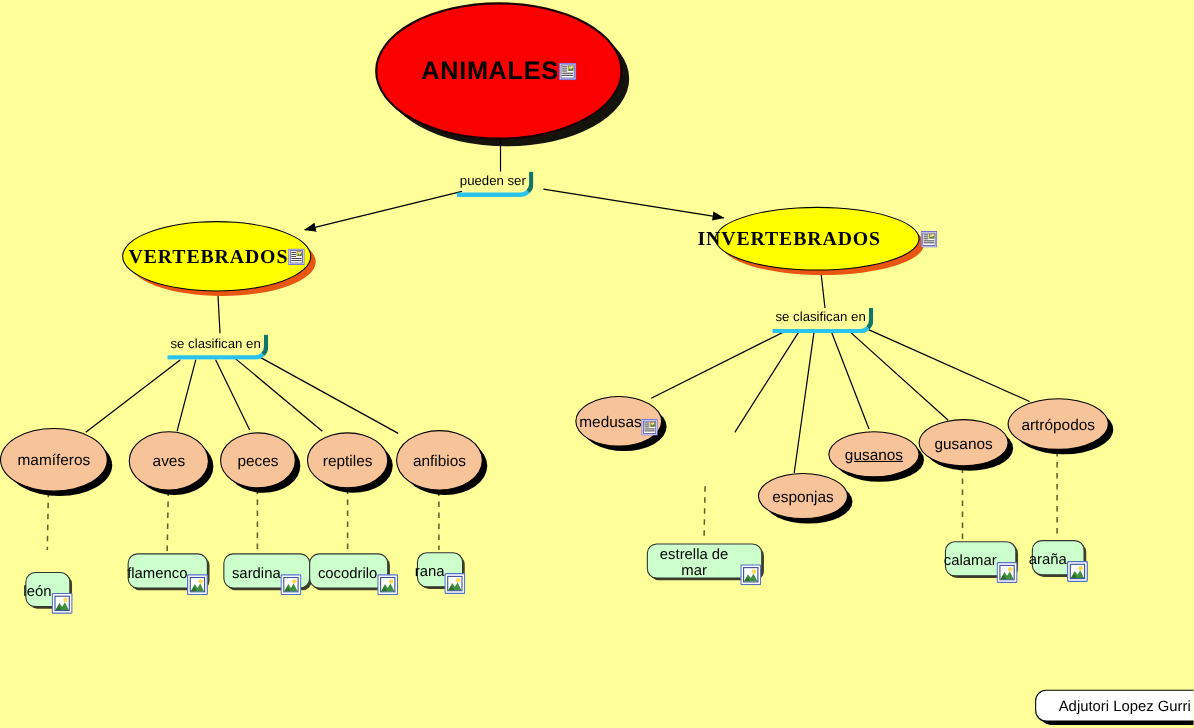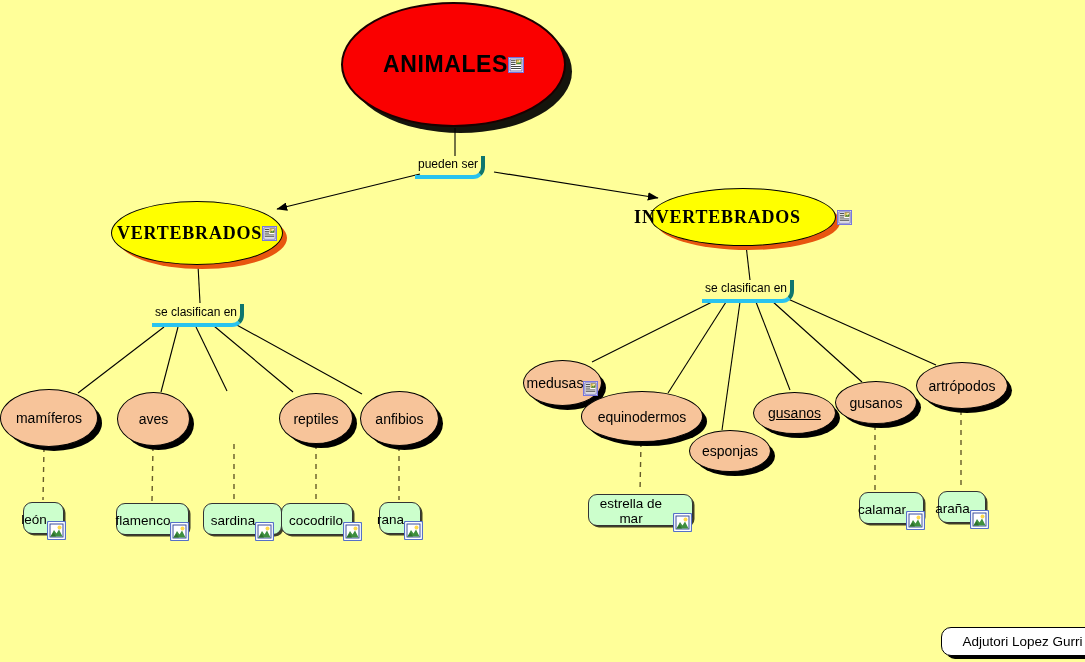--- a/index.html
+++ b/index.html
@@ -228,20 +228,23 @@
   <div class="linklabel" style="left:702px; top:280px;">
     <span>se clasifican en</span>
   </div>
 
   <div class="node ellipse level2" style="left:0px; top:389px; width:98px; height:58px;">
     <span>mamíferos</span>
   </div>
   <div class="node ellipse level2" style="left:117px; top:392px; width:73px; height:54px;">
     <span>aves</span>
   </div>
+  <div class="node ellipse level2" style="left:200px; top:393px; width:69px; height:51px;">
+    <span>peces</span>
+  </div>
   <div class="node ellipse level2" style="left:279px; top:393px; width:74px; height:51px;">
     <span>reptiles</span>
   </div>
   <div class="node ellipse level2" style="left:360px; top:391px; width:79px; height:55px;">
     <span>anfibios</span>
   </div>
 
   <div class="node ellipse level2" style="left:523px; top:360px; width:79px; height:46px;">
     <span>medusas</span>
     <span class="icon doc-icon" style="position:relative; top:5px;">
@@ -253,37 +256,34 @@
         <circle cx="11.8" cy="4" r="0.8" fill="#ffffff"></circle>
         <rect x="3" y="3.3" width="4.6" height="0.9" fill="#333"></rect>
         <rect x="3" y="5.2" width="4.6" height="0.9" fill="#333"></rect>
         <rect x="3" y="7.1" width="4.6" height="0.9" fill="#333"></rect>
         <rect x="3" y="9.1" width="10" height="0.9" fill="#333"></rect>
         <rect x="3" y="11" width="10" height="0.9" fill="#333"></rect>
       </svg>
     </span>
   </div>
 
-  <div class="node ellipse level2" style="left:581px; top:391px; width:122px; height:51px;">
-    <span>equinodermos</span>
-  </div>
   <div class="node ellipse level2" style="left:689px; top:430px; width:82px; height:42px;">
     <span>esponjas</span>
   </div>
   <div class="node ellipse level2" style="left:753px; top:392px; width:83px; height:42px;text-decoration:underline;">
     <span>gusanos</span>
   </div>
   <div class="node ellipse level2" style="left:835px; top:381px; width:82px; height:43px;">
     <span>gusanos</span>
   </div>
   <div class="node ellipse level2" style="left:916px; top:362px; width:92px; height:47px;">
     <span>artrópodos</span>
   </div>
 
-  <div class="node leafbox" style="left:23px; top:502px; width:41px; height:32px;">
+  <div class="node leafbox" style="left:23px; top:520px; width:41px; height:32px;">
     <span>león</span>
     <span class="icon img-icon">
       <svg width="19" height="19" viewBox="0 0 19 19">
         <rect x="0.5" y="0.5" width="18" height="18" rx="1" fill="#ffffff" stroke="#5570c8" stroke-width="1.2"></rect>
         <rect x="3" y="3" width="13" height="13" fill="#ffffff" stroke="#3a4f9c" stroke-width="1"></rect>
         <circle cx="12.5" cy="6.5" r="2" fill="#ffd94a"></circle>
         <polygon points="3.5,15.5 7,9 9.5,12.5 12,8.5 15.5,15.5" fill="#3e8f3e"></polygon>
         <polygon points="3.5,15.5 6.5,11.5 9,15.5" fill="#2e6f2e"></polygon>
       </svg>
     </span>

